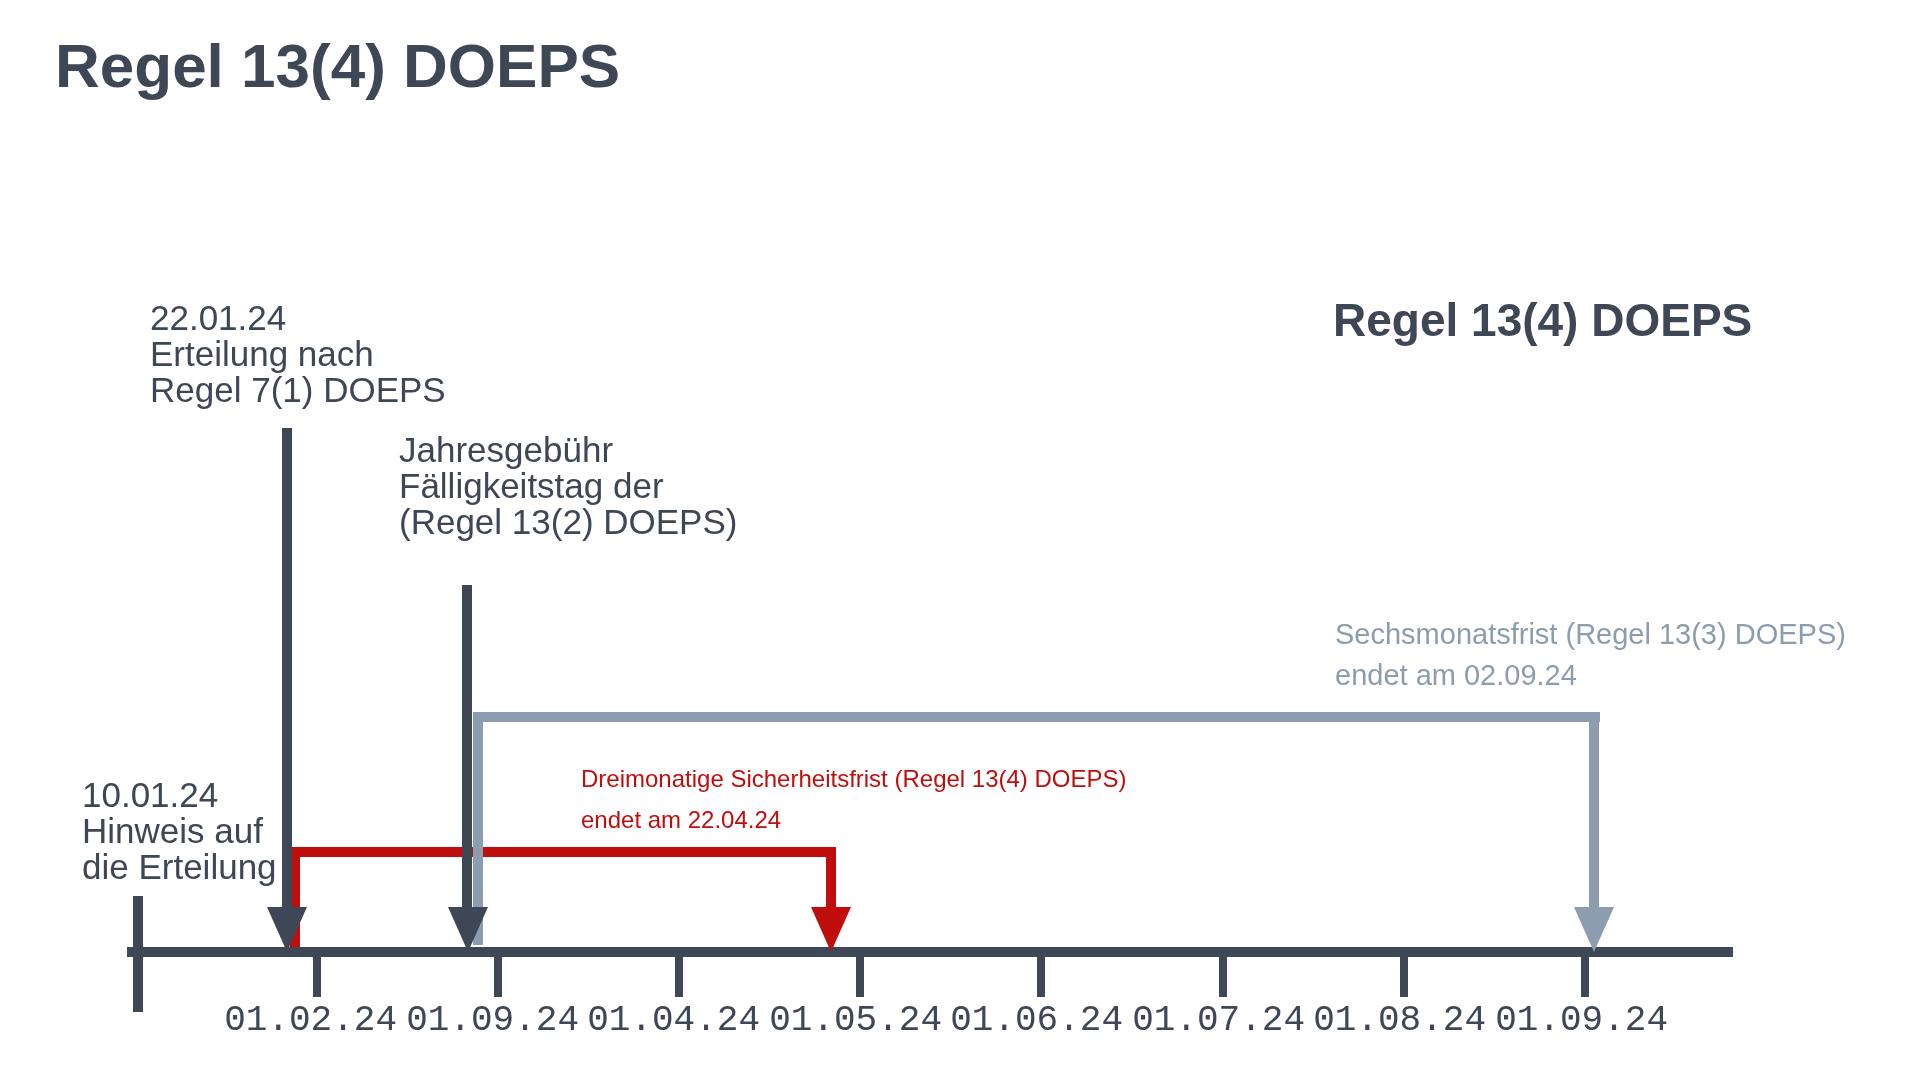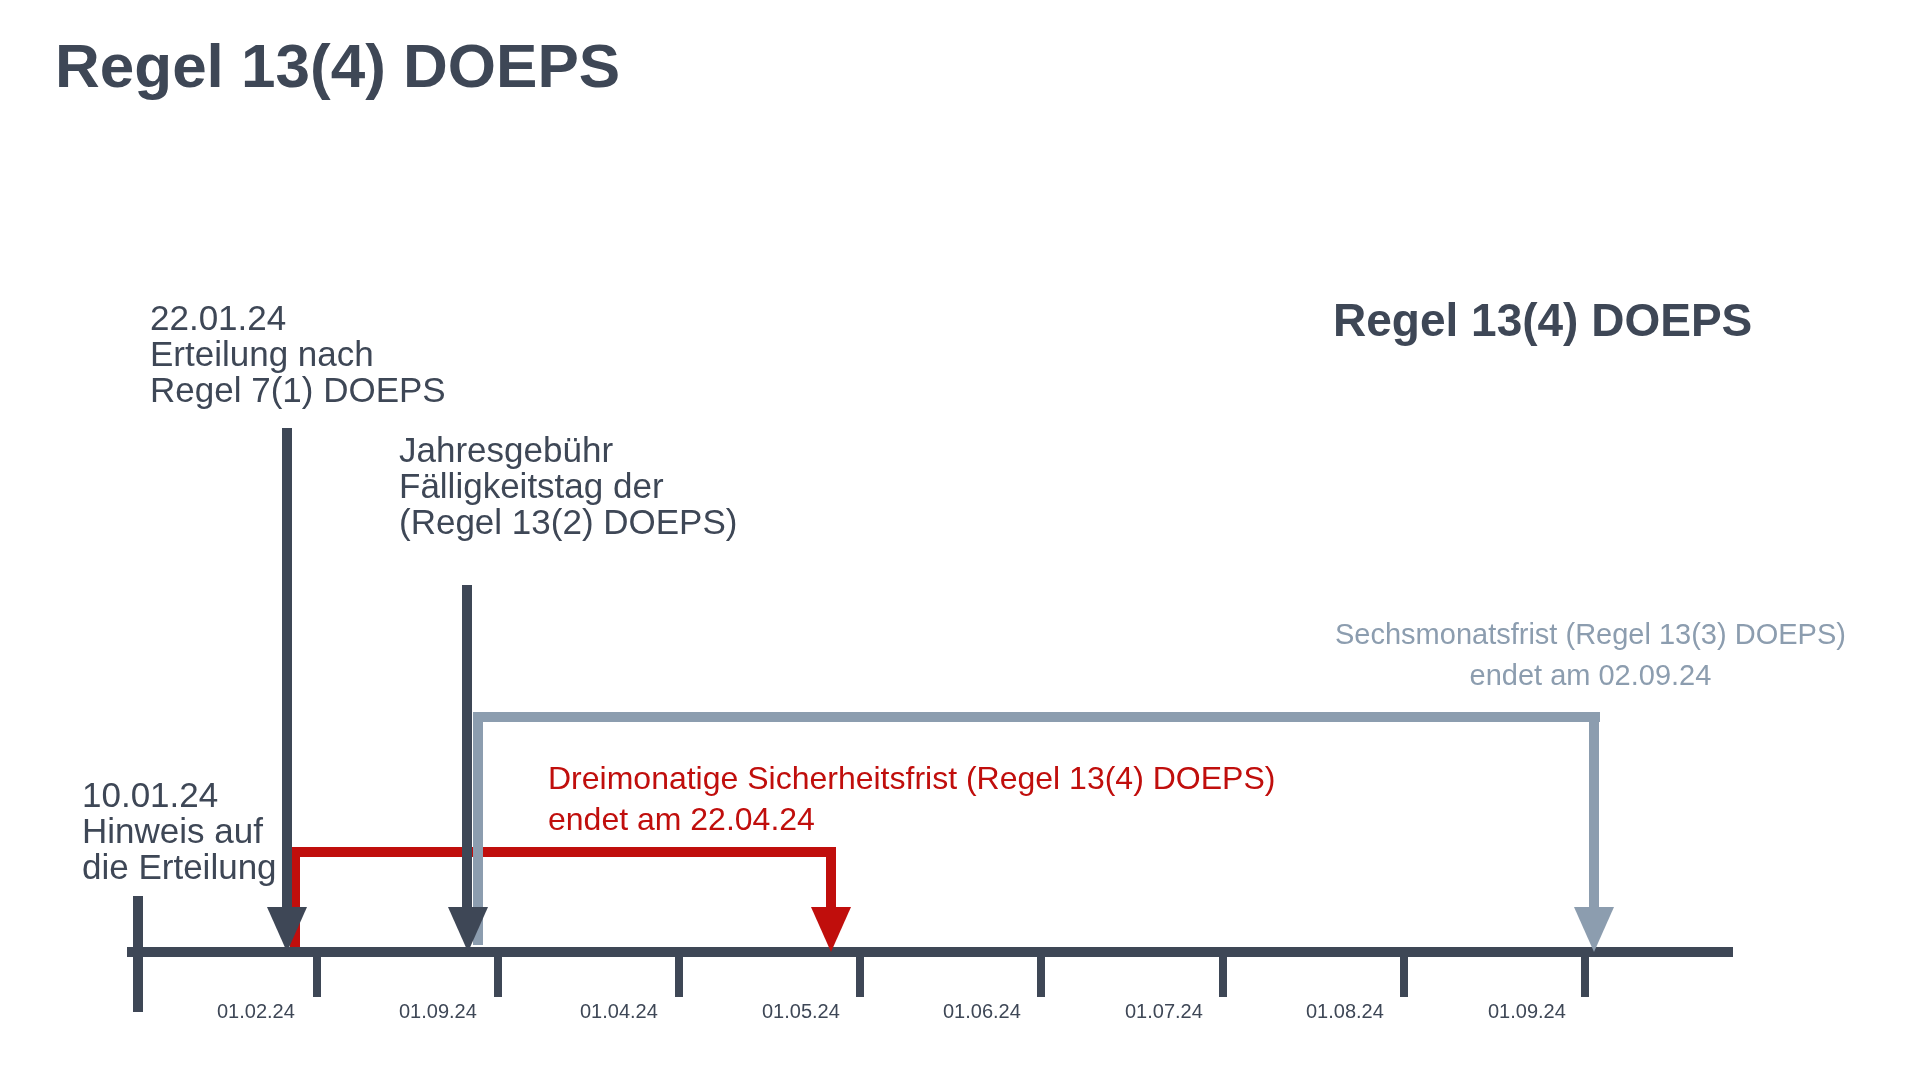--- a/index.html
+++ b/index.html
@@ -14,37 +14,37 @@
     font-size:62px;font-weight:bold;color:var(--dark);
     white-space:nowrap;
   }
   .corner-heading{
     position:absolute;left:1333px;top:293px;
     font-size:46px;font-weight:bold;color:var(--dark);
     white-space:nowrap;
   }
   .ann{position:absolute;font-size:35px;line-height:36px;color:var(--dark);white-space:nowrap;}
   .period-label{position:absolute;font-size:29px;line-height:41px;white-space:nowrap;}
-  .gray-text{color:var(--gray);text-align:center;}
-  .red-text{color:var(--red);font-size:32px;}
+  .gray-text{color:var(--gray);}
+  .red-text{color:var(--red);font-size:24px;margin-left:33px;}
   .bar{position:absolute;background:var(--dark);}
   .gray-bar{background:var(--gray);}
   .red-bar{background:var(--red);}
   .head{
     position:absolute;width:0;height:0;
     border-left:20px solid transparent;
     border-right:20px solid transparent;
     border-top:45px solid var(--dark);
   }
   .gray-head{border-top-color:var(--gray);}
   .red-head{border-top-color:var(--red);}
   .tick{position:absolute;top:957px;width:8px;height:40px;background:var(--dark);}
   .tick-label{
-    position:absolute;top:1000px;width:180px;text-align:left;
-    font-size:20px;color:var(--dark);
+    position:absolute;top:1000px;width:180px;text-align:right;
+    font-size:36px;color:var(--dark);font-family:Liberation Mono, monospace;
   }
 </style>
 </head>
 <body>
 
 <div class="canvas">
 
   <div class="title">Regel 13(4) DOEPS</div>
   <div class="corner-heading">Regel 13(4) DOEPS</div>
 

